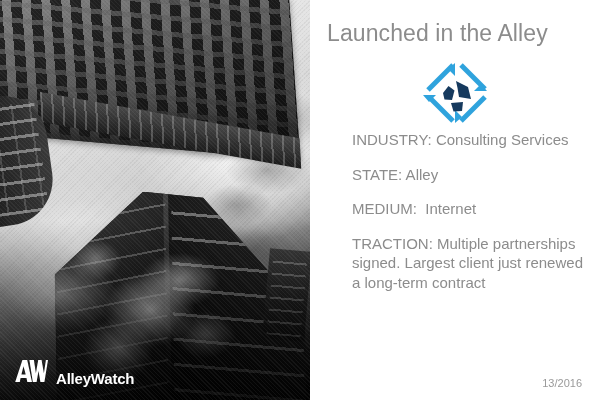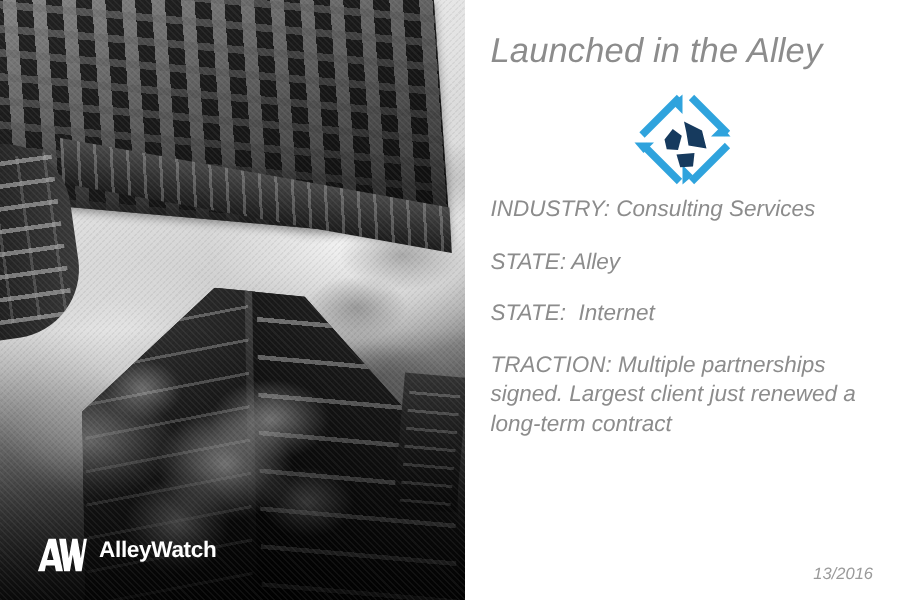--- a/index.html
+++ b/index.html
@@ -192,24 +192,24 @@
     inset: 0;
     opacity: 0.10;
     background-image:
       repeating-linear-gradient(45deg, rgba(255,255,255,0.5) 0 1px, rgba(0,0,0,0) 1px 3px),
       repeating-linear-gradient(135deg, rgba(0,0,0,0.5) 0 1px, rgba(0,0,0,0) 1px 3px);
   }
 
   
   #alleywatch-logo {
     position: absolute;
-    left: 24px;
+    left: 14px;
     bottom: 14px;
     display: flex;
-    align-items: flex-start;
+    align-items: flex-end;
     gap: 8px;
     z-index: 6;
   }
   #alleywatch-logo .mark { display: block; }
   #alleywatch-logo .wordmark {
     color: #ffffff;
     font-size: 15px;
     font-weight: bold;
     letter-spacing: -0.2px;
     line-height: 1;
@@ -217,21 +217,20 @@
   }
 
   
   #content-panel {
     position: absolute;
     left: 310px;
     top: 0;
     width: 290px;
     height: 400px;
     background: #ffffff;
-    font-style: italic;
   }
   #page-title {
     position: absolute;
     left: 17px;
     top: 20px;
     font-size: 23px;
     font-weight: normal;
     color: #8c8c8c;
     letter-spacing: 0.1px;
     white-space: nowrap;
@@ -246,20 +245,21 @@
     left: 17px;
     top: 130px;
     width: 258px;
   }
   .fact {
     color: #8c8c8c;
     font-size: 15px;
     line-height: 1.30;
     margin-bottom: 15px;
     white-space: pre-wrap;
+    margin-left: 25px;
   }
   #date-stamp {
     position: absolute;
     right: 18px;
     bottom: 11px;
     font-size: 11px;
     color: #9a9a9a;
   }
 </style>
 </head>
@@ -331,20 +331,20 @@
 
         <path d="M28 36 L33.5 29 L39.5 33.5 L37 43 L29.5 42.5 Z" fill="#163a5e"></path>
         <path d="M41 24 L53 30 L56 42 L44 40 L42.5 31 Z" fill="#163a5e"></path>
         <path d="M36 46 L48 45 L47 54 L38.5 54.5 Z" fill="#163a5e"></path>
       </svg>
     </div>
 
     <div id="fact-list">
       <div class="fact">INDUSTRY: Consulting Services</div>
       <div class="fact">STATE: Alley</div>
-      <div class="fact">STATE:  Internet</div>
+      <div class="fact">MEDIUM:  Internet</div>
       <div class="fact">TRACTION: Multiple partnerships signed. Largest client just renewed a long-term contract</div>
     </div>
 
     <div id="date-stamp">13/2016</div>
   </div>
 
 </div>
 
 </body></html>

